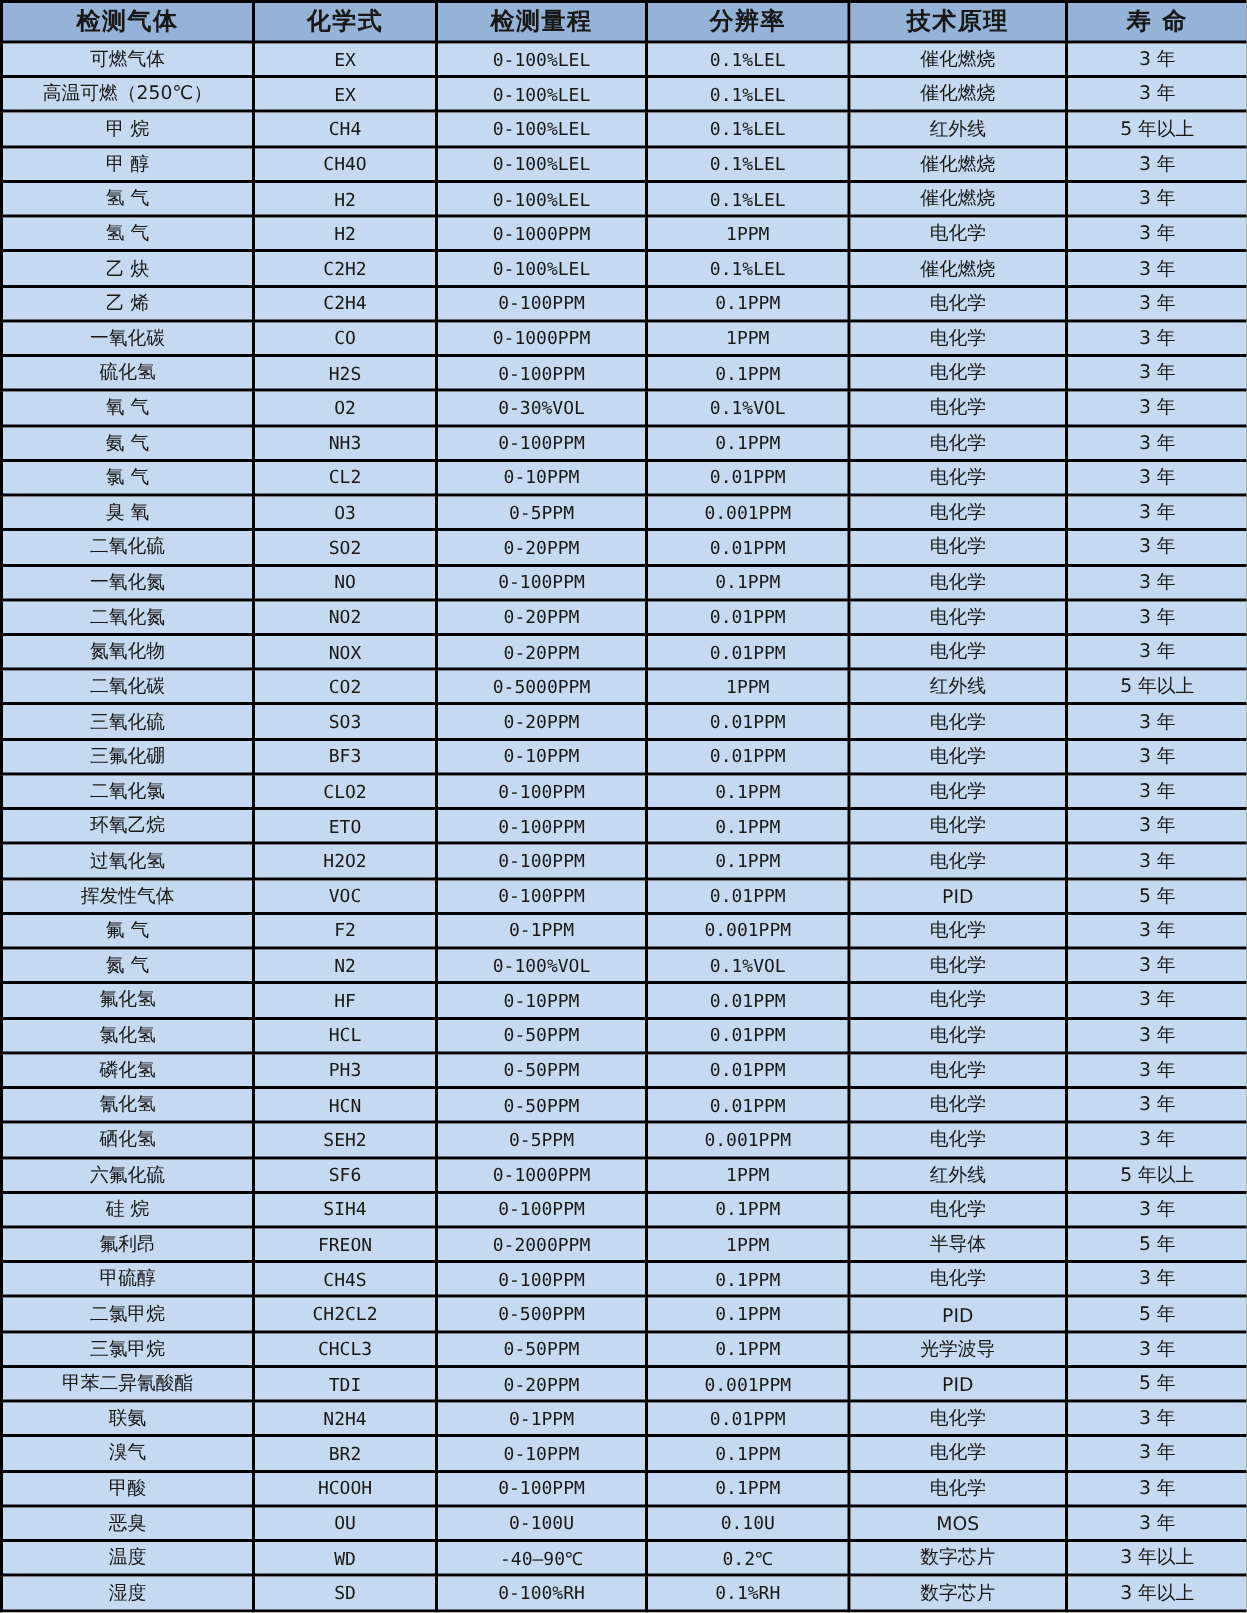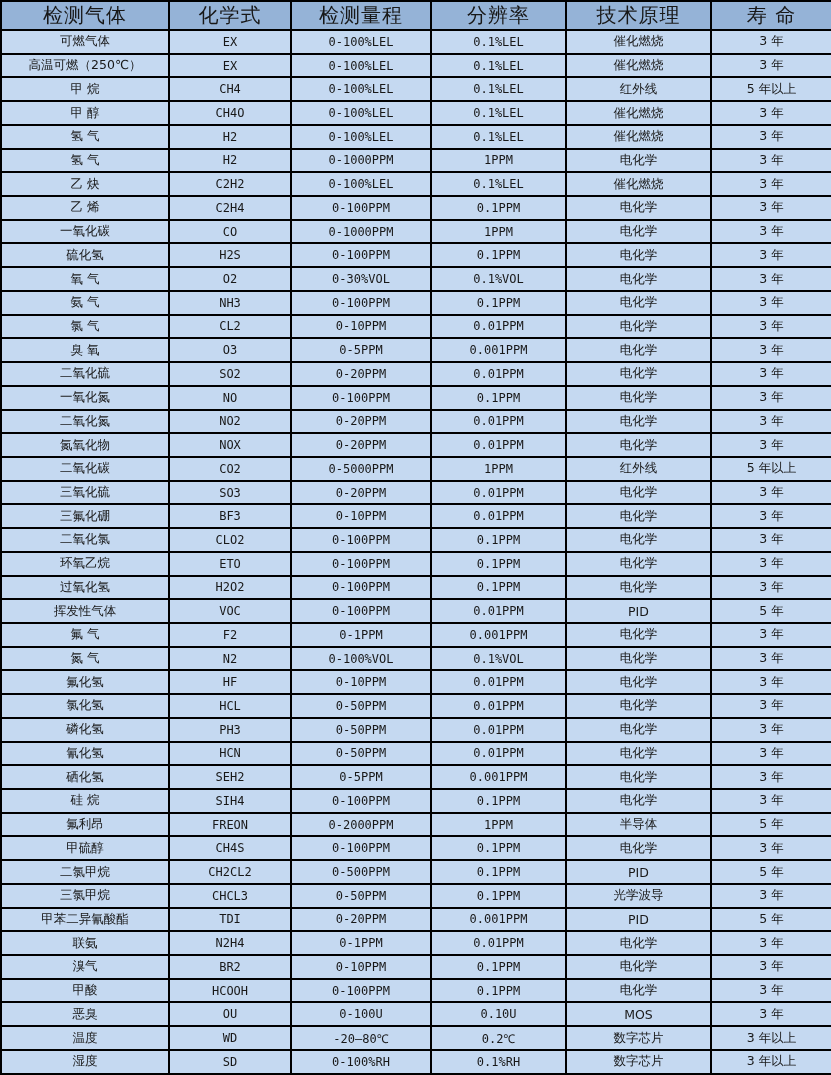--- a/index.html
+++ b/index.html
@@ -18,22 +18,22 @@
     border: 2px solid var(--border-color, #000);
     text-align: center;
     vertical-align: middle;
     padding: 0 2px;
     overflow: hidden;
     white-space: nowrap;
     color: var(--text-color, #181818);
   }
   table.spec th {
     background: var(--header-bg, #95b3d7);
-    font-size: 20px;
-    font-weight: normal;
+    font-size: 16px;
+    font-weight: bold;
     letter-spacing: 1px;
   }
   table.spec thead tr { height: 27px; }
   table.spec td {
     background: var(--row-bg, #c5d9f1);
     font-size: 12.5px;
   }
   table.spec td.mono {
     font-family: "DejaVu Sans Mono", monospace;
     font-size: 12px;
@@ -312,20 +312,28 @@
       </tr>
       <tr>
         <td>硒化氢</td>
         <td class="mono">SEH2</td>
         <td class="mono">0-5PPM</td>
         <td class="mono">0.001PPM</td>
         <td>电化学</td>
         <td>3 年</td>
       </tr>
       <tr>
+        <td>六氟化硫</td>
+        <td class="mono">SF6</td>
+        <td class="mono">0-1000PPM</td>
+        <td class="mono">1PPM</td>
+        <td>红外线</td>
+        <td>5 年以上</td>
+      </tr>
+      <tr>
         <td>硅 烷</td>
         <td class="mono">SIH4</td>
         <td class="mono">0-100PPM</td>
         <td class="mono">0.1PPM</td>
         <td>电化学</td>
         <td>3 年</td>
       </tr>
       <tr>
         <td>氟利昂</td>
         <td class="mono">FREON</td>
@@ -394,21 +402,21 @@
         <td>恶臭</td>
         <td class="mono">OU</td>
         <td class="mono">0-100U</td>
         <td class="mono">0.10U</td>
         <td>MOS</td>
         <td>3 年</td>
       </tr>
       <tr>
         <td>温度</td>
         <td class="mono">WD</td>
-        <td class="mono">-20—80℃</td>
+        <td class="mono">-40—90℃</td>
         <td class="mono">0.2℃</td>
         <td>数字芯片</td>
         <td>3 年以上</td>
       </tr>
       <tr>
         <td>湿度</td>
         <td class="mono">SD</td>
         <td class="mono">0-100%RH</td>
         <td class="mono">0.1%RH</td>
         <td>数字芯片</td>

